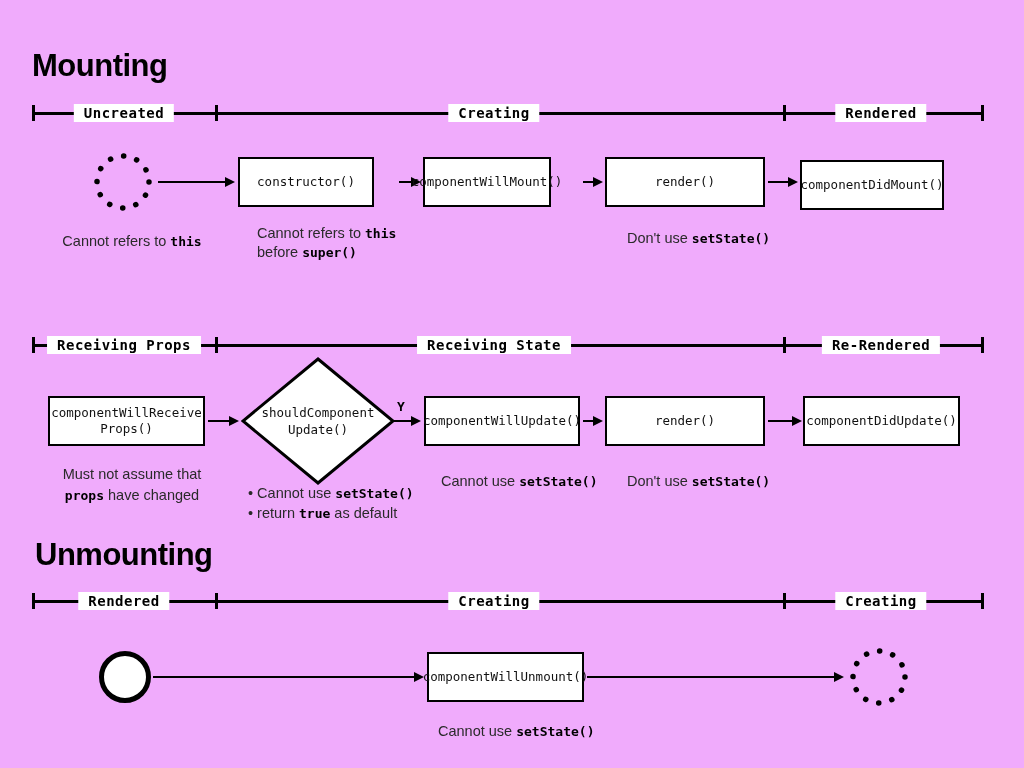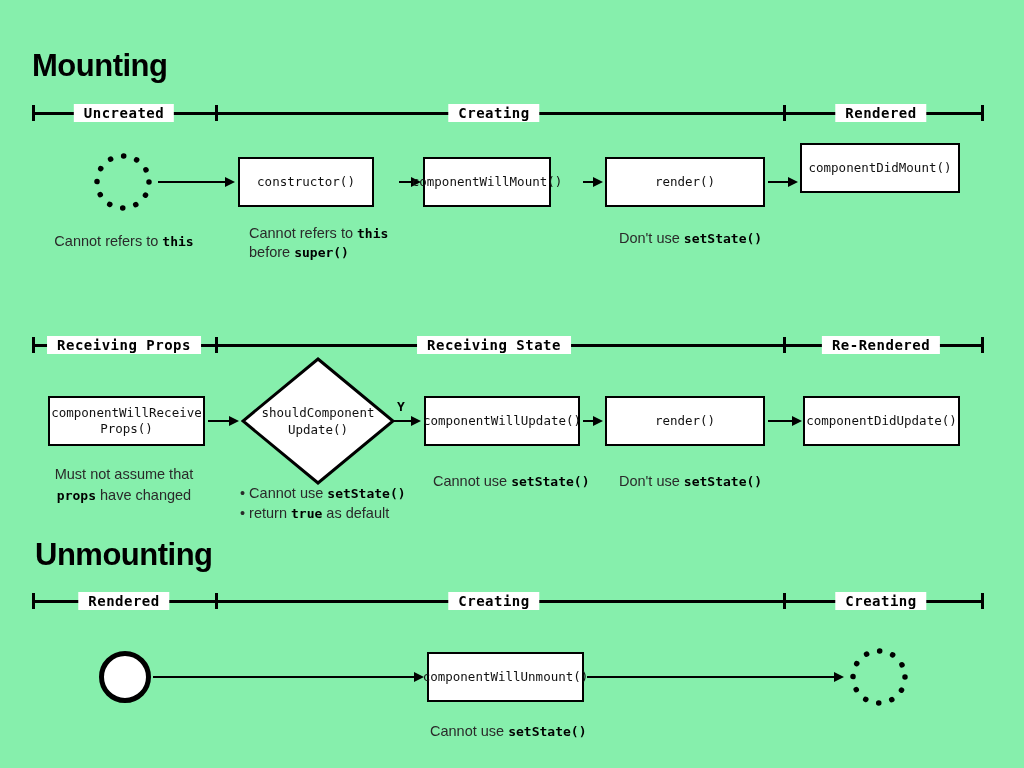--- a/index.html
+++ b/index.html
@@ -1,36 +1,36 @@
 <!DOCTYPE html>
 <html><head>
 <meta charset="utf-8">
 <style>
   html,body{margin:0;padding:0;background:#fff;}
-  .canvas{position:relative;width:1024px;height:768px;background:#86efac;overflow:hidden;
+  .canvas{position:relative;width:1024px;height:768px;background:#f0abfc;overflow:hidden;
           font-family:"Liberation Sans",sans-serif;color:#000;}
   .abs{position:absolute;}
   .title{position:absolute;margin:0;font:bold 31px/36px "Liberation Sans",sans-serif;
          letter-spacing:-0.5px;color:#000;}
   .tl-line{position:absolute;height:3px;background:#000;}
   .tl-tick{position:absolute;width:3px;height:16px;background:#000;}
   .tl-label{position:absolute;transform:translateX(-50%);background:#fff;padding:0 10px;
             font:bold 14px/18px "DejaVu Sans Mono",monospace;letter-spacing:0.5px;
             white-space:nowrap;color:#000;}
   .fbox{position:absolute;box-sizing:border-box;height:50px;border:2.5px solid #000;background:#fff;
         display:flex;align-items:center;justify-content:center;text-align:center;
         font:12.5px/16px "DejaVu Sans Mono",monospace;color:#111;white-space:pre-line;}
   .dlabel{position:absolute;display:flex;align-items:center;justify-content:center;text-align:center;
         font:12.5px/17px "DejaVu Sans Mono",monospace;color:#111;white-space:pre-line;}
   .arrow{position:absolute;height:2.5px;background:#000;}
   .arrow::after{content:"";position:absolute;right:-9px;top:50%;transform:translateY(-50%);
         width:0;height:0;border-left:10px solid #000;
         border-top:5.5px solid transparent;border-bottom:5.5px solid transparent;}
   .note{position:absolute;font:14.5px/19px "Liberation Sans",sans-serif;color:#2a2a2a;
-        white-space:nowrap;}
+        white-space:nowrap;margin-left:8px;}
   .note code{font:bold 13px "DejaVu Sans Mono",monospace;color:#000;}
   .note.centered{transform:translateX(-50%);text-align:center;}
   .ylabel{position:absolute;font:bold 13px "DejaVu Sans Mono",monospace;color:#000;}
   .circle-solid{position:absolute;width:52px;height:52px;border:5px solid #000;border-radius:50%;
         box-sizing:border-box;background:#fff;}
   .bullets div{line-height:20px;}
 </style>
 </head>
 <body>
 
@@ -51,21 +51,21 @@
     <circle cx="32" cy="32" r="26" fill="none" stroke="#000" stroke-width="5.5" stroke-linecap="round" stroke-dasharray="0.1 13.5"></circle>
   </svg>
 
   <div class="arrow" style="left:158px;top:180.75px;width:68px"></div>
   <div class="fbox" style="left:238px;top:157px;width:136px">constructor()</div>
   <div class="arrow" style="left:399px;top:180.75px;width:13px"></div>
   <div class="fbox" style="left:423px;top:157px;width:128px">componentWillMount()</div>
   <div class="arrow" style="left:583px;top:180.75px;width:11px"></div>
   <div class="fbox" style="left:605px;top:157px;width:160px">render()</div>
   <div class="arrow" style="left:768px;top:180.75px;width:21px"></div>
-  <div class="fbox" style="left:800px;top:143px;width:160px">componentDidMount()</div>
+  <div class="fbox" style="left:800px;top:160px;width:144px">componentDidMount()</div>
 
   <div class="note centered" style="left:124px;top:232px"><span>Cannot refers to </span><code>this</code></div>
 
   <div class="note" style="left:249px;top:224px">
     <div><span>Cannot refers to </span><code>this</code></div>
     <div><span>before </span><code>super()</code></div>
   </div>
 
   <div class="note" style="left:619px;top:229px"><span>Don't use </span><code>setState()</code></div>
 

